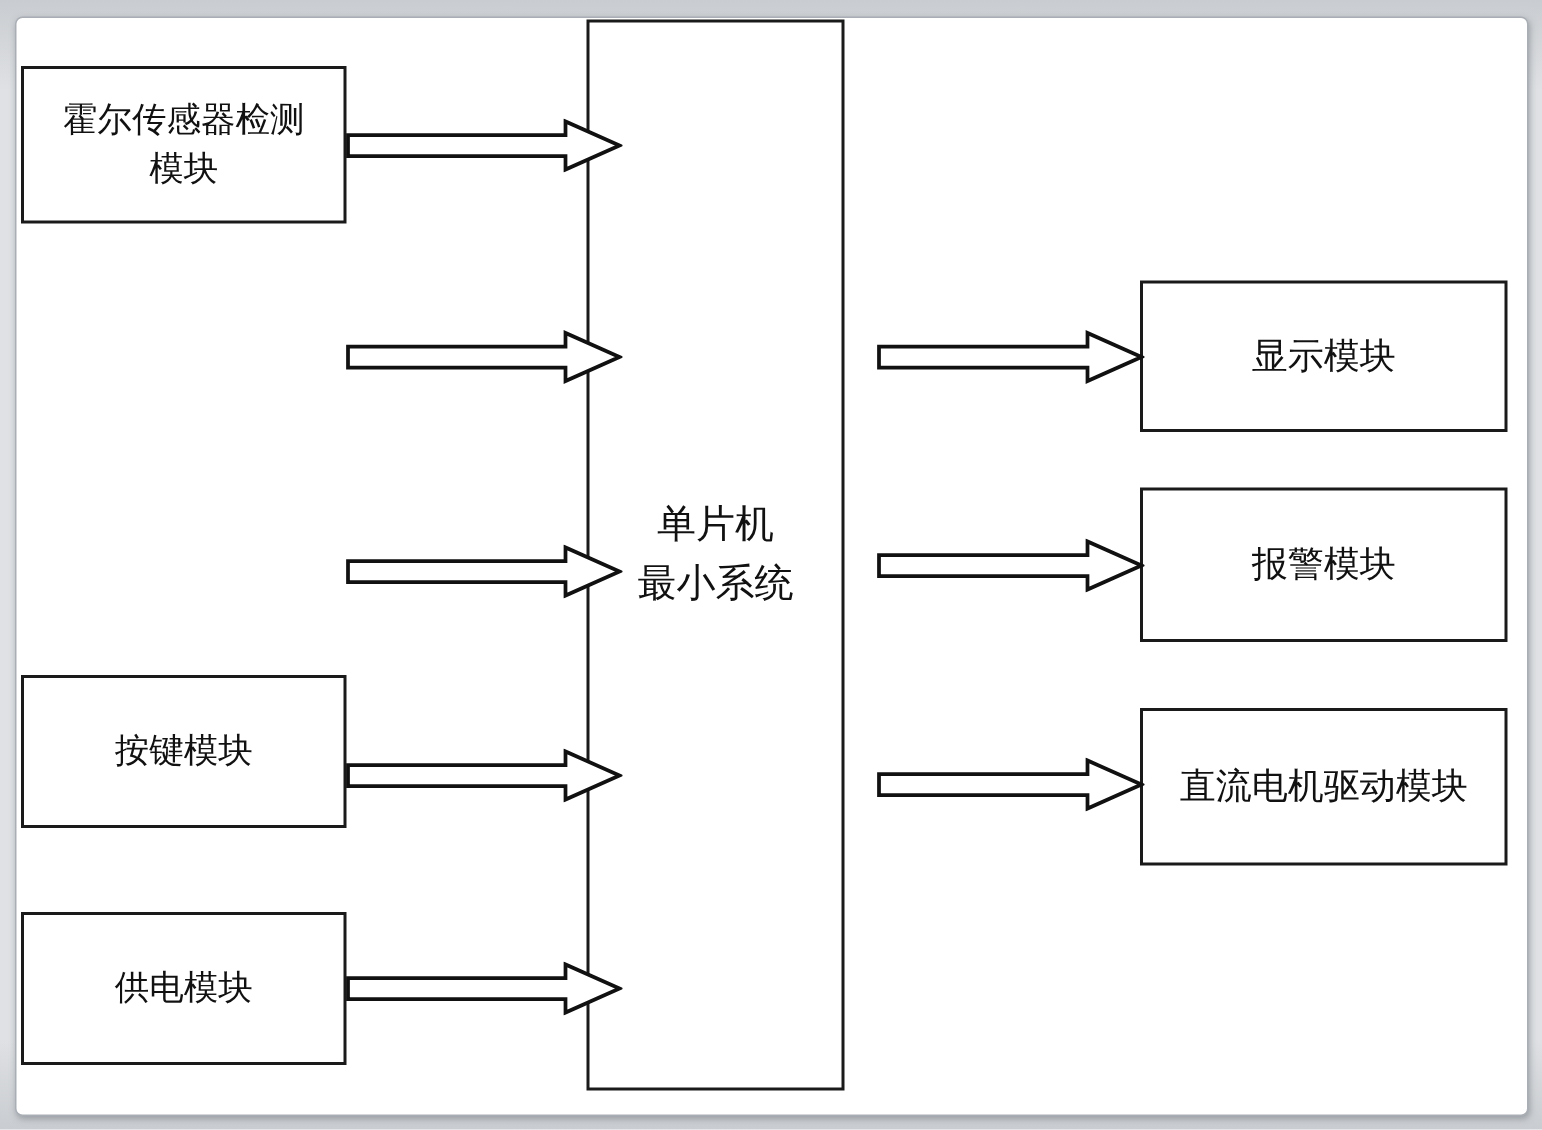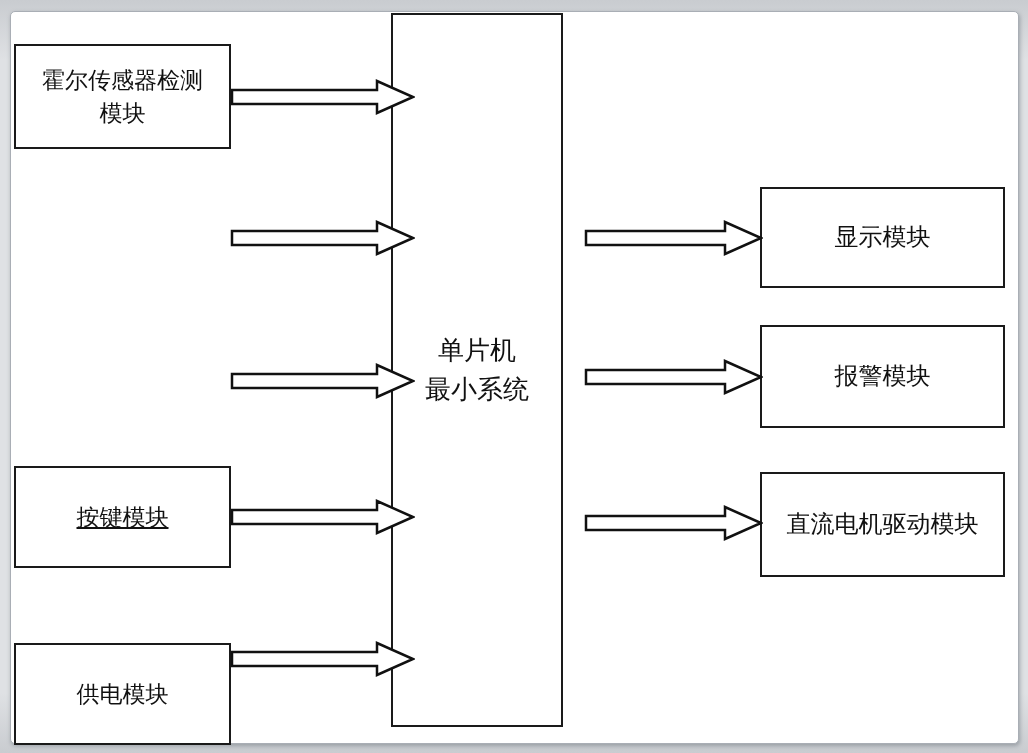--- a/index.html
+++ b/index.html
@@ -49,22 +49,22 @@
     left: 391px;
     top: 13px;
     width: 172px;
     height: 714px;
     font-size: 26px;
     line-height: 1.5;
   }
   #lbox1 { top: 44px;  height: 105px; }
   #lbox2 { top: 186px; height: 104px; }
   #lbox3 { top: 331px; height: 100px; }
-  #lbox4 { top: 466px; height: 102px; text-decoration: underline; }
-  #lbox5 { top: 643px; height: 102px; }
+  #lbox4 { top: 450px; height: 102px; }
+  #lbox5 { top: 608px; height: 102px; }
   #rbox1 { top: 187px; height: 101px; }
   #rbox2 { top: 325px; height: 103px; }
   #rbox3 { top: 472px; height: 105px; }
   .arrow {
     position: absolute;
     display: block;
   }
   .arrow polygon {
     fill: #ffffff;
     stroke: #111111;

